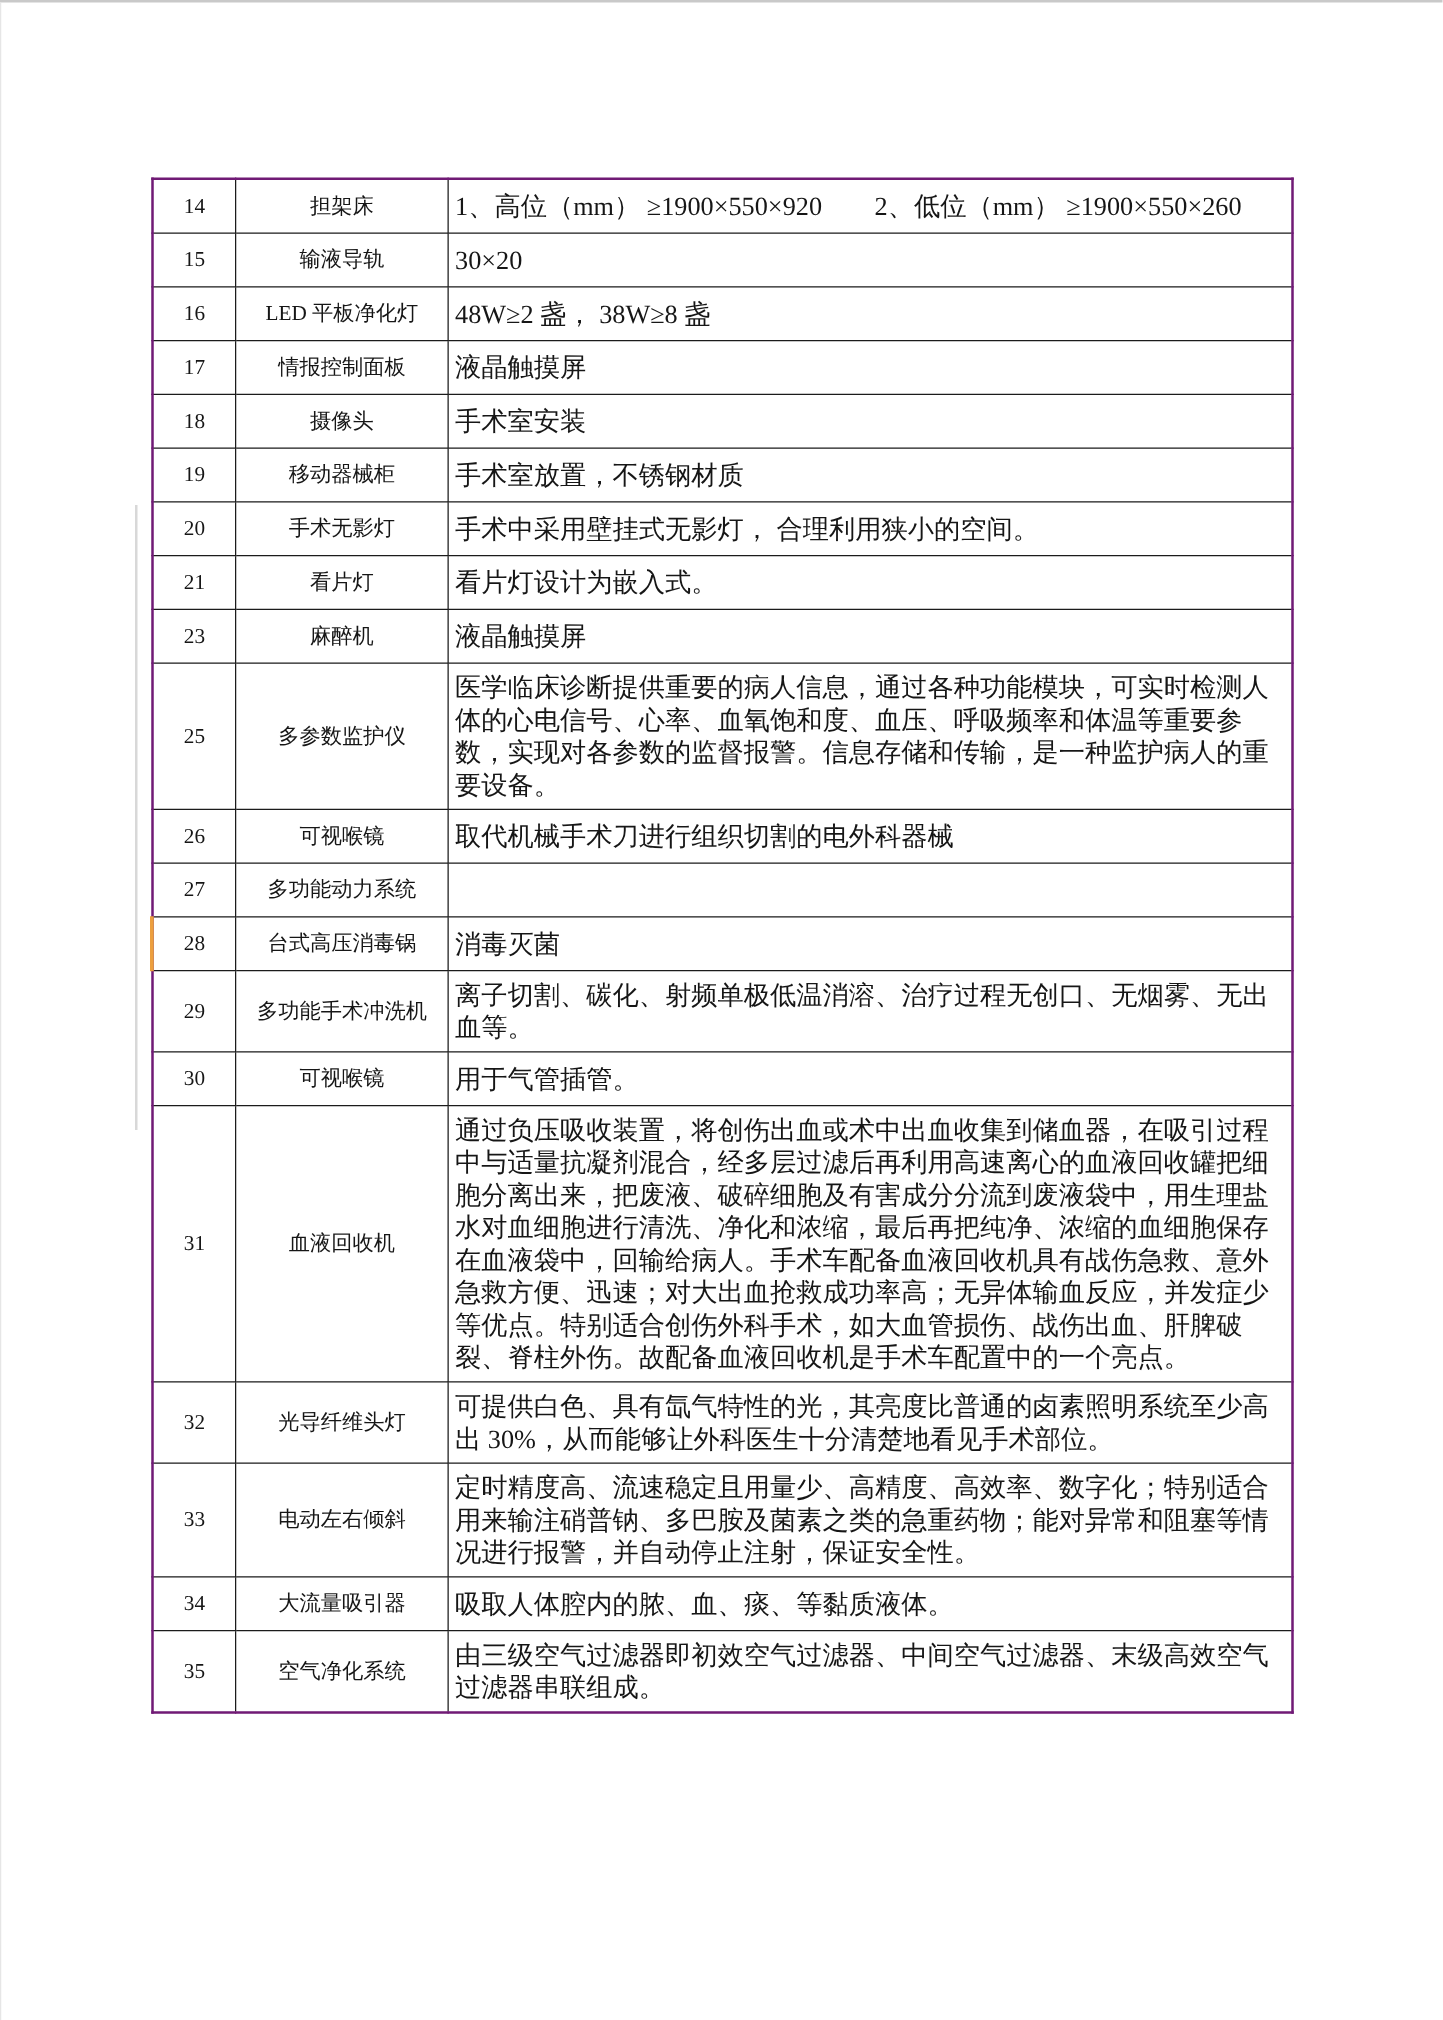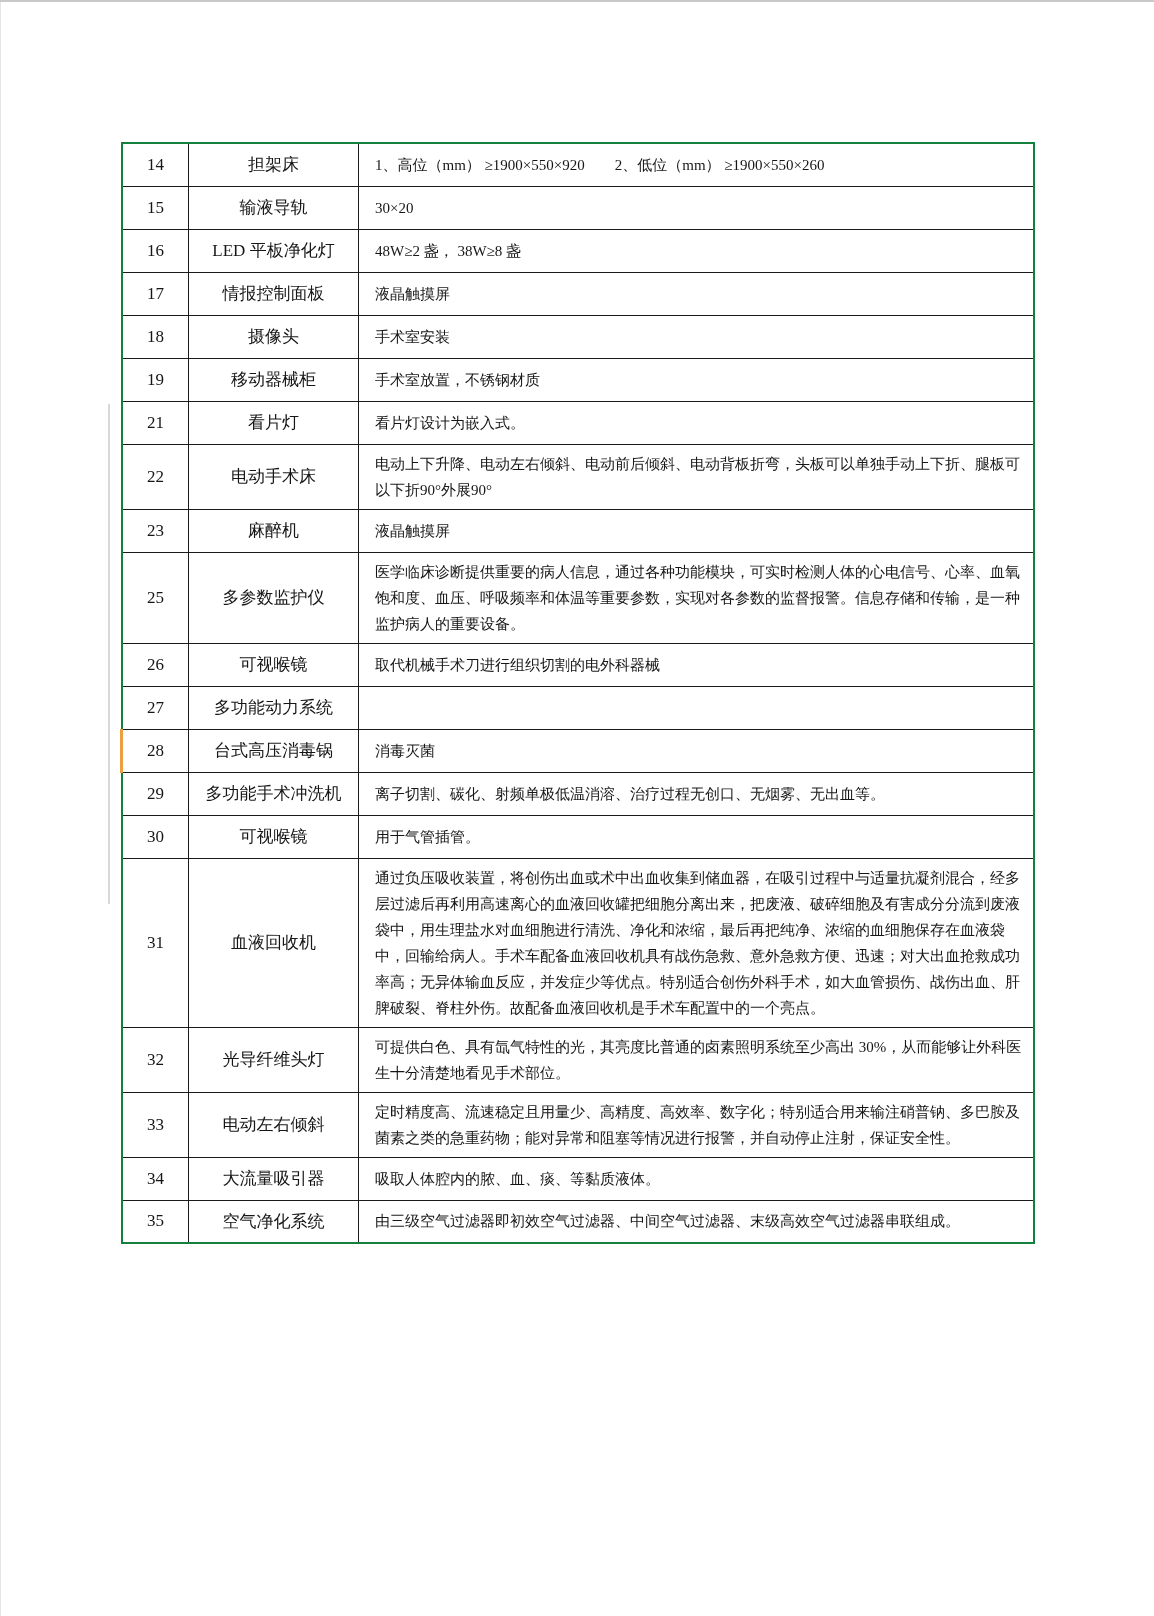--- a/index.html
+++ b/index.html
@@ -35,21 +35,21 @@
     height: 500px;
     background: #d8d8d8;
   }
   table.equip-table {
     position: absolute;
     left: 121px;
     top: 142px;
     width: 914px;
     table-layout: fixed;
     border-collapse: collapse;
-    border: 2px solid #15803d;
+    border: 2px solid #701a75;
   }
   table.equip-table td {
     border: 1.5px solid #1b1b1b;
     vertical-align: middle;
     word-break: break-all;
     overflow-wrap: anywhere;
   }
   tr.equip-row { height: 43px; }
   td.cell-num {
     width: 63px;
@@ -58,24 +58,24 @@
     font-weight: 500;
     position: relative;
   }
   td.cell-name {
     width: 161px;
     text-align: center;
     font-size: 17px;
     padding: 2px 4px;
   }
   td.cell-desc {
-    font-size: 15px;
+    font-size: 21px;
     line-height: 26px;
     text-align: left;
-    padding: 6px 6px 6px 16px;
+    padding: 6px 6px 6px 5px;
   }
   .row-marker {
     position: absolute;
     left: -3px;
     top: -1px;
     bottom: -1px;
     width: 3px;
   }
 </style>
 </head>
@@ -116,32 +116,32 @@
     <td class="cell-name">摄像头</td>
     <td class="cell-desc">手术室安装</td>
   </tr>
 
   <tr class="equip-row">
     <td class="cell-num">19</td>
     <td class="cell-name">移动器械柜</td>
     <td class="cell-desc">手术室放置，不锈钢材质</td>
   </tr>
 
+  <tr class="equip-row">
+    <td class="cell-num">20</td>
+    <td class="cell-name">手术无影灯</td>
+    <td class="cell-desc">手术中采用壁挂式无影灯， 合理利用狭小的空间。</td>
+  </tr>
 
   <tr class="equip-row">
     <td class="cell-num">21</td>
     <td class="cell-name">看片灯</td>
     <td class="cell-desc">看片灯设计为嵌入式。</td>
   </tr>
 
-  <tr class="equip-row">
-    <td class="cell-num">22</td>
-    <td class="cell-name">电动手术床</td>
-    <td class="cell-desc">电动上下升降、电动左右倾斜、电动前后倾斜、电动背板折弯，头板可以单独手动上下折、腿板可以下折90°外展90°</td>
-  </tr>
 
   <tr class="equip-row">
     <td class="cell-num">23</td>
     <td class="cell-name">麻醉机</td>
     <td class="cell-desc">液晶触摸屏</td>
   </tr>
 
 
   <tr class="equip-row">
     <td class="cell-num">25</td>

